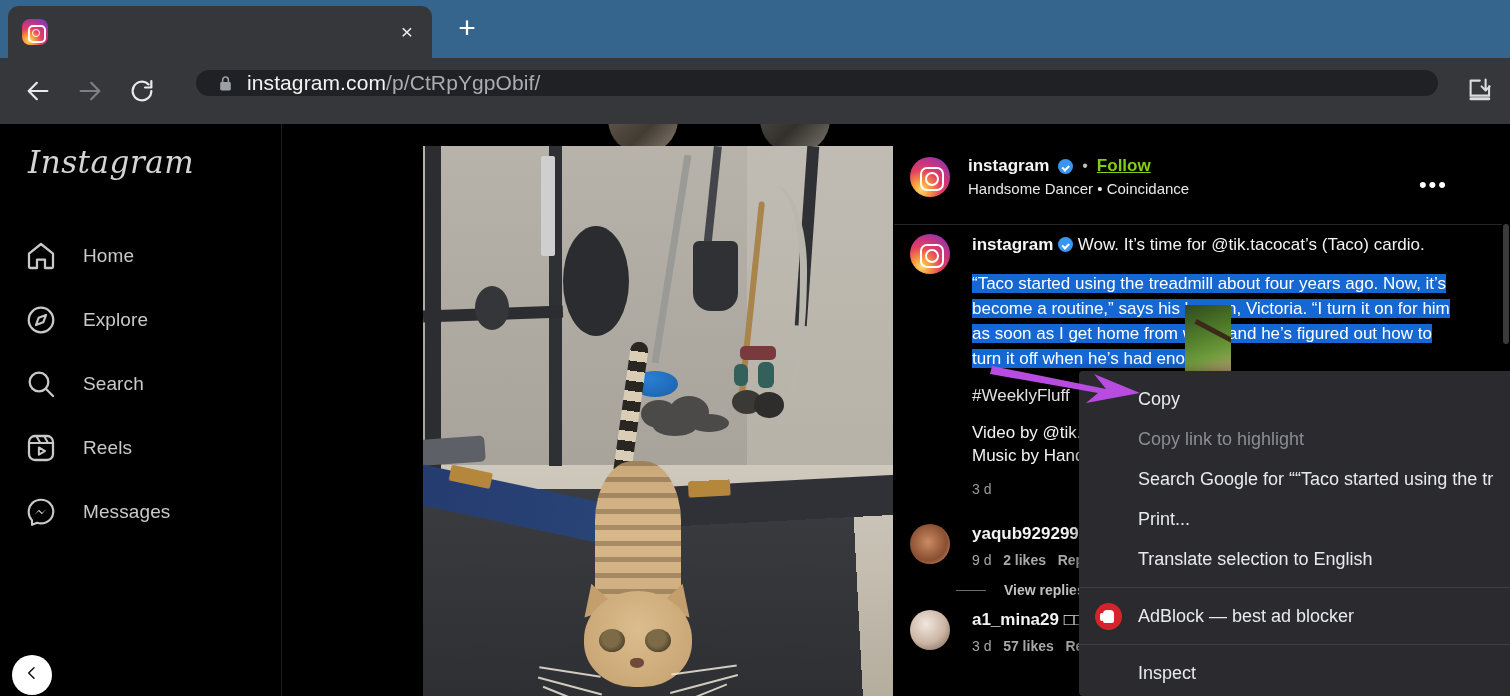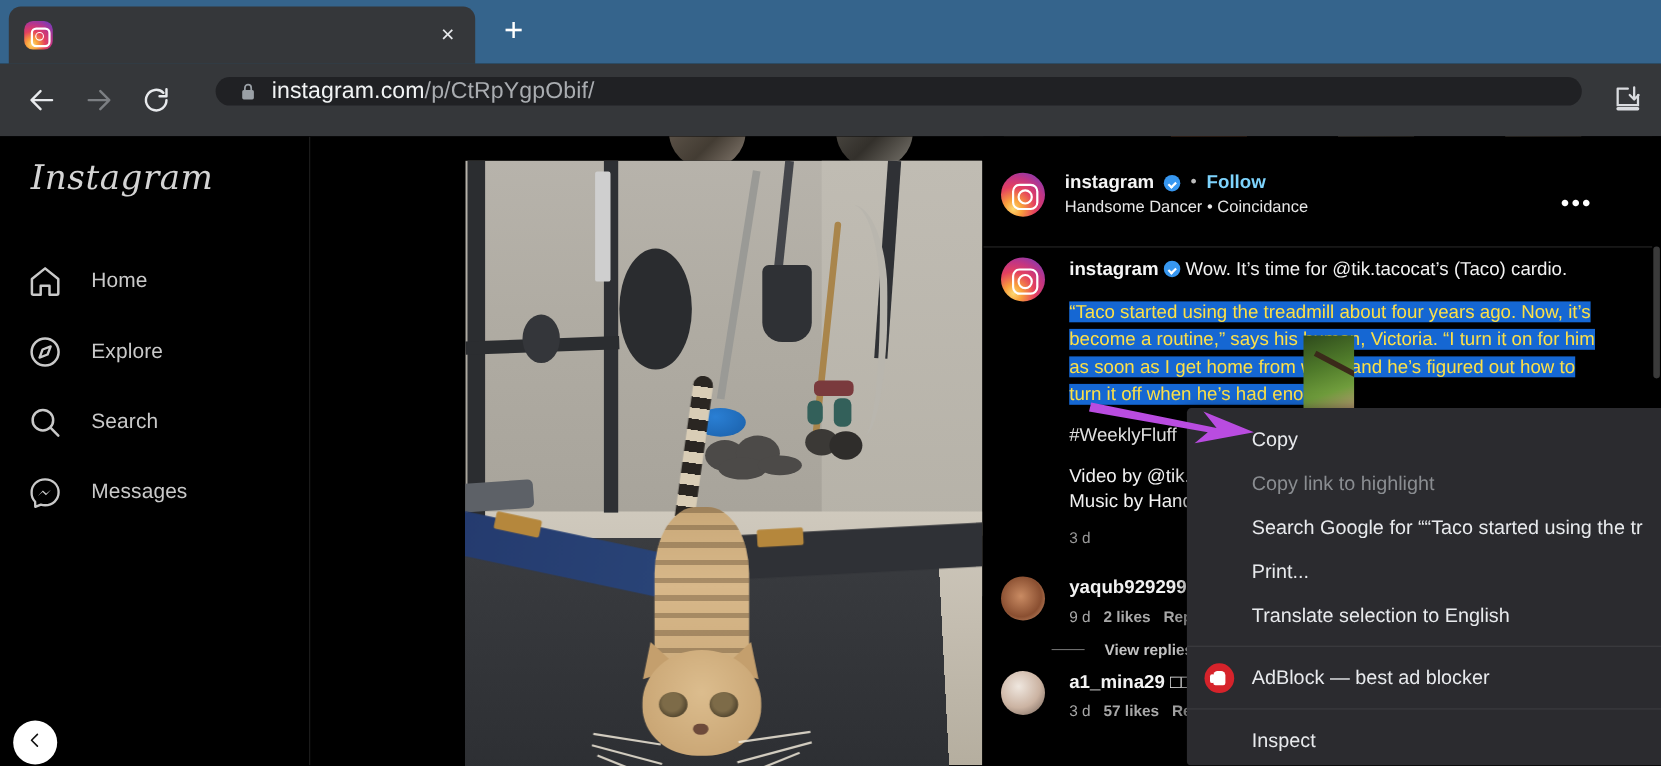--- a/index.html
+++ b/index.html
@@ -216,29 +216,29 @@
   }
   .ighead-avatar::after, .igcap-avatar::after {
     content:""; position:absolute; left:15px; top:15px; width:10px; height:10px;
     border:2px solid #fff; border-radius:50%;
   }
   .uname { font-size: 17px; font-weight: bold; color:#f5f5f5; }
   .verified { width:15px; height:15px; border-radius:50%; background:#3797f0; position:relative; display:inline-block; vertical-align:-2px; }
   .verified::after { content:""; position:absolute; left:4px; top:6px; width:5px; height:2.5px;
     border-left:2px solid #fff; border-bottom:2px solid #fff; transform: rotate(-45deg); }
   .dotsep { color:#bdbdbd; font-size:16px; }
-  .follow { color:#7dd3fc; font-size:17px; font-weight:bold; cursor:pointer; }
+  .follow { color:#84cc16; font-size:17px; font-weight:bold; cursor:pointer;text-decoration:underline; }
   .audio { font-size:15px; color:#e8e8e8; margin-top:4px; }
   .more-dots { position:absolute; right:62px; top:22px; font-size:22px; color:#fff; letter-spacing:2px; cursor:pointer; line-height:14px;}
   .hr { position:absolute; left:0; width: 616px; height:1px; background:#262626; }
 
   .caption-block { position:absolute; left:0; top:110px; width:616px; }
   .cap-row { display:flex; }
   .cap-text { margin-left: 22px; width: 520px; font-size:17px; color:#f2f2f2; line-height:1.35; }
-  .sel { background:#1567d3; color:#fde047;text-align:right; }
+  .sel { background:#1567d3; color:#ffffff;text-align:right; }
   .capline { margin-top: 2px; }
   .time { color:#9a9a9a; font-size:14px; margin-top:12px; }
 
   .comments { position:absolute; left: 0; top: 392px; width: 616px; }
   .comment { display:flex; padding: 8px 0 0 0; }
   .cavatar { width: 40px; height: 40px; border-radius:50%; flex:0 0 40px; overflow:hidden; }
   .cbody { margin-left: 22px; }
   .cname { font-size:17px; font-weight:bold; color:#f2f2f2; }
   .cmeta { font-size:14px; color:#a8a8a8; margin-top:8px; }
   .cmeta b { color:#a8a8a8; font-weight:bold; }
@@ -386,20 +386,30 @@
         <div class="navitem">
           <span class="ico">
             <svg width="32" height="32" viewBox="0 0 24 24">
                 <circle cx="10.5" cy="10.5" r="7" fill="none" stroke="#c9c9c9" stroke-width="1.7"></circle>
                 <path d="M15.8 15.8 21 21" stroke="#c9c9c9" stroke-width="1.7" stroke-linecap="round"></path>
               </svg>
           </span>
           <span class="lbl">Search</span>
         </div>
 
+        <div class="navitem">
+          <span class="ico">
+            <svg width="32" height="32" viewBox="0 0 24 24">
+              <rect x="3" y="3" width="18" height="18" rx="4.5" fill="none" stroke="#c9c9c9" stroke-width="1.7"></rect>
+              <path d="M3.4 8.2h17.2M8.6 3.2 11.4 8M14.4 3.2 17.2 8" stroke="#c9c9c9" stroke-width="1.5"></path>
+              <path d="m10.4 11.6 4.6 2.7-4.6 2.7z" fill="none" stroke="#c9c9c9" stroke-width="1.5" stroke-linejoin="round"></path>
+            </svg>
+          </span>
+          <span class="lbl">Reels</span>
+        </div>
 
         <div class="navitem">
           <span class="ico">
             <svg width="32" height="32" viewBox="0 0 24 24">
               <path d="M12 2.8c5.2 0 9.2 3.8 9.2 8.9 0 5-4 8.8-9.2 8.8-1 0-2-.15-2.9-.42L5.3 21.6l-.1-3.5A8.6 8.6 0 0 1 2.8 11.7c0-5.1 4-8.9 9.2-8.9z" fill="none" stroke="#c9c9c9" stroke-width="1.6" stroke-linejoin="round"></path>
               <path d="m6.9 14.3 3.6-3.9 2.3 2.1 3.4-2.8-3.6 3.9-2.3-2.1z" fill="#c9c9c9"></path>
             </svg>
           </span>
           <span class="lbl">Messages</span>
         </div>

